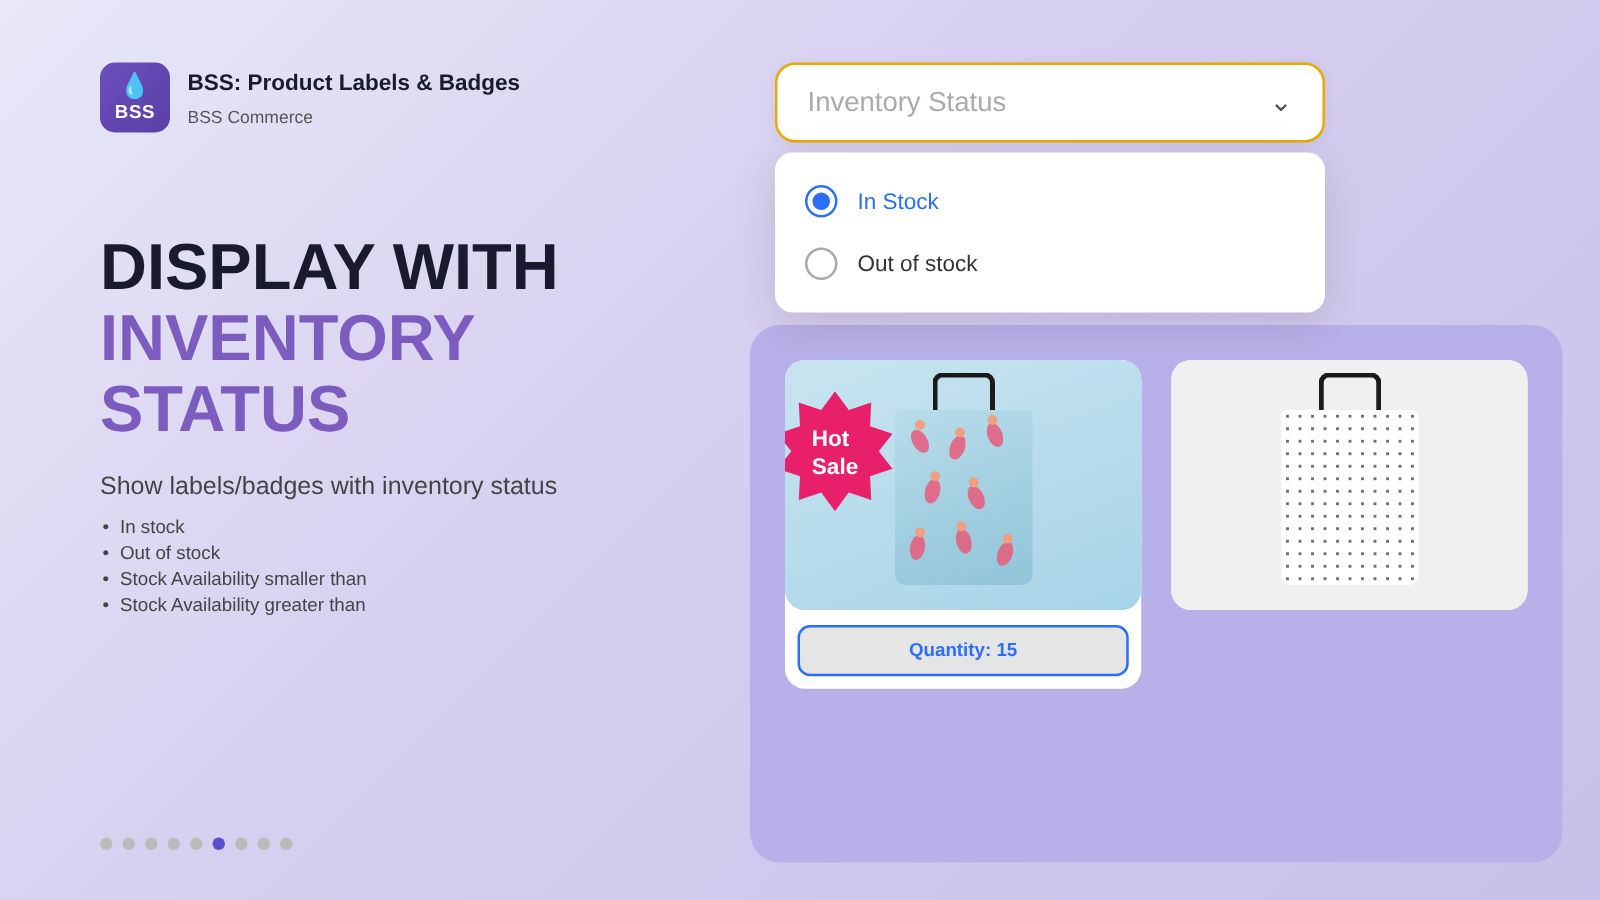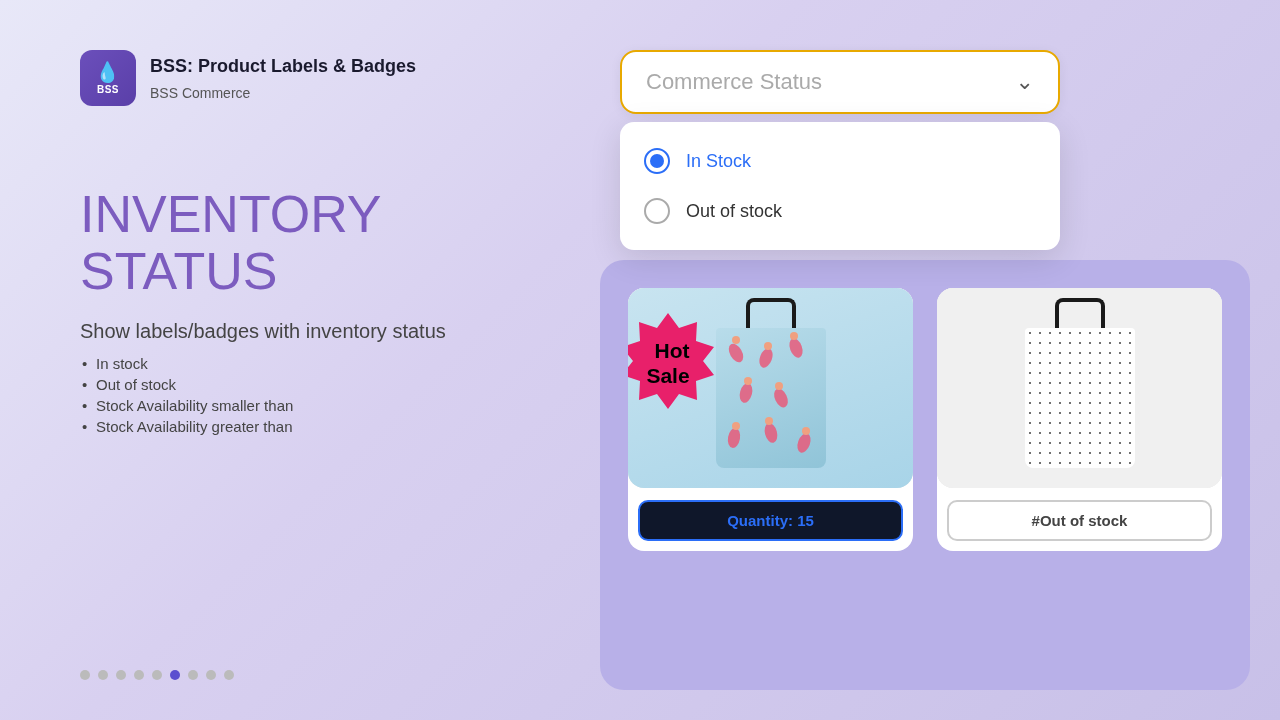--- a/index.html
+++ b/index.html
@@ -49,21 +49,21 @@
     }
 
     .brand-logo-icon {
       color: white;
       font-size: 20px;
       line-height: 1;
     }
 
     .brand-logo-text {
       color: white;
-      font-size: 10px;
+      font-size: 15px;
       font-weight: 700;
       letter-spacing: 0.5px;
       margin-top: 2px;
     }
 
     .brand-name-block {
       display: flex;
       flex-direction: column;
     }
 
@@ -84,21 +84,21 @@
       font-size: 52px;
       font-weight: 900;
       line-height: 1.1;
       color: #1a1a2e;
       text-transform: uppercase;
       margin-bottom: 0;
     }
 
     .main-heading-purple {
       font-size: 52px;
-      font-weight: 400;
+      font-weight: 700;
       line-height: 1.1;
       color: #7c5cbf;
       text-transform: uppercase;
       margin-bottom: 20px;
     }
 
     .description {
       font-size: 20px;
       color: #444;
       margin-bottom: 10px;
@@ -345,43 +345,43 @@
       height: 100px;
       background: #e8206a;
       clip-path: polygon(50% 0%, 61% 15%, 79% 9%, 78% 28%, 96% 34%, 85% 48%, 96% 62%, 78% 68%, 79% 87%, 61% 81%, 50% 96%, 39% 81%, 21% 87%, 22% 68%, 4% 62%, 15% 48%, 4% 34%, 22% 28%, 21% 9%, 39% 15%);
       display: flex;
       align-items: center;
       justify-content: center;
       z-index: 5;
     }
 
     .hot-sale-text {
-      font-size: 21px;
+      font-size: 18px;
       font-weight: 900;
-      color: #000000;
-      text-align: right;
+      color: #ffffff;
+      text-align: left;
       line-height: 1.2;
     }
 
     
     .product-badge-btn {
       margin: 12px 10px 10px 10px;
       border: 2px solid;
       border-radius: 10px;
       padding: 10px 14px;
       font-size: 15px;
       font-weight: 600;
       text-align: center;
       cursor: pointer;
     }
 
     .badge-blue {
       border-color: #2b6ef7;
       color: #2b6ef7;
-      background: #0f172a;
+      background: #e5e5e5;
     }
 
     .badge-gray {
       border-color: #ccc;
       color: #444;
       background: white;
     }
   </style>
 </head>
 <body>
@@ -395,20 +395,21 @@
         <span class="brand-logo-icon">💧</span>
         <span class="brand-logo-text">BSS</span>
       </div>
       <div class="brand-name-block">
         <span class="brand-name">BSS: Product Labels &amp; Badges</span>
         <span class="brand-sub">BSS Commerce</span>
       </div>
     </div>
 
     <div>
+      <div class="main-heading">DISPLAY WITH</div>
       <div class="main-heading-purple">
         <span>INVENTORY<br>STATUS</span>
       </div>
     </div>
 
     <p class="description">Show labels/badges with inventory status</p>
 
     <ul class="bullet-list">
       <li>In stock</li>
       <li>Out of stock</li>
@@ -427,21 +428,21 @@
       <div class="dot"></div>
       <div class="dot"></div>
     </div>
 
   </div>
 
   <div class="right-panel">
 
     <div class="dropdown-wrapper">
       <div class="dropdown-select">
-        <span class="dropdown-select-text">Commerce Status</span>
+        <span class="dropdown-select-text">Inventory Status</span>
         <span class="dropdown-chevron">⌄</span>
       </div>
 
       <div class="dropdown-menu">
         <div class="dropdown-item">
           <div class="radio-circle selected">
             <div class="radio-inner"></div>
           </div>
           <span class="dropdown-item-label">In Stock</span>
         </div>
@@ -493,20 +494,19 @@
 
       <div class="product-card">
         <div class="product-img-wrapper">
           <div class="bag-2">
             <div class="bag-handle"></div>
             <div class="bag-body-2">
               <div class="dot-pattern"></div>
             </div>
           </div>
         </div>
-        <div class="product-badge-btn badge-gray">#Out of stock</div>
       </div>
 
     </div>
 
   </div>
 
 </div>
 
 </body></html>

